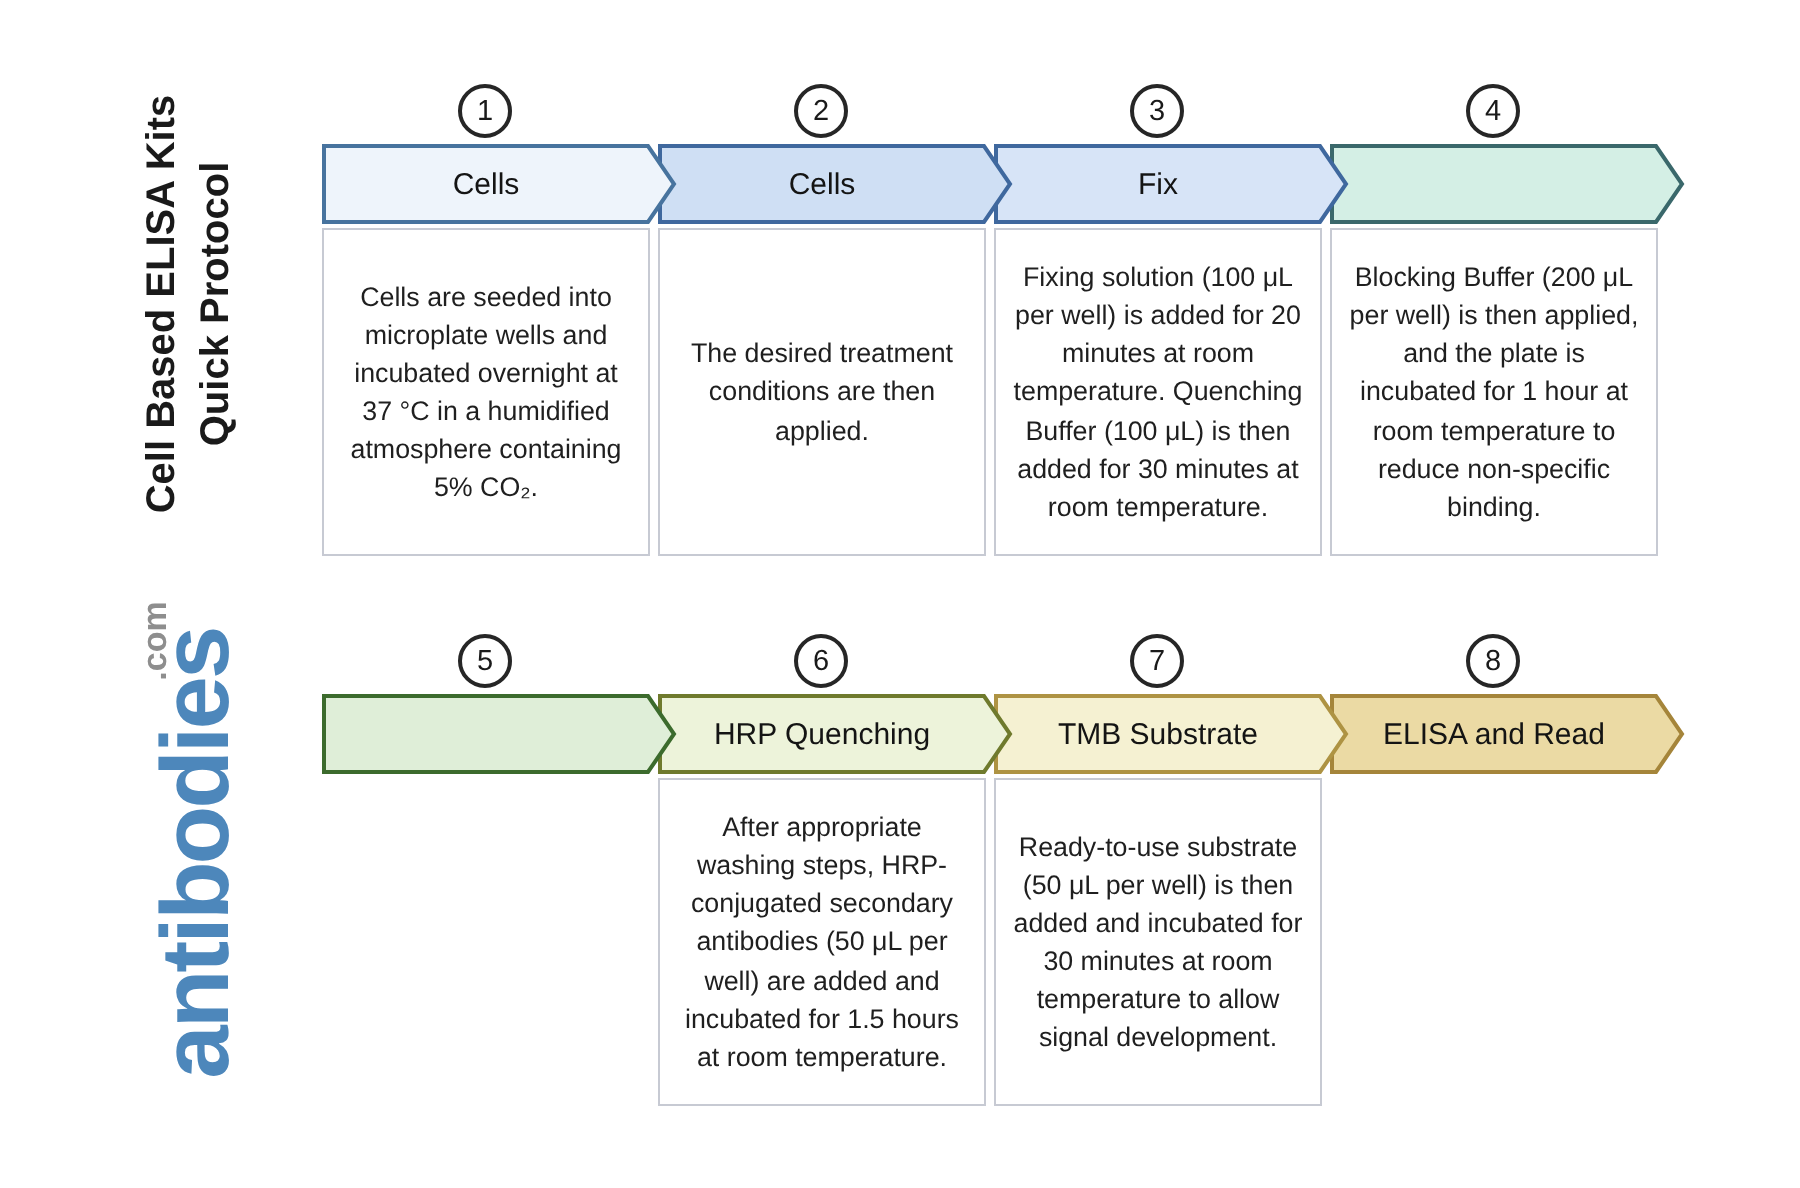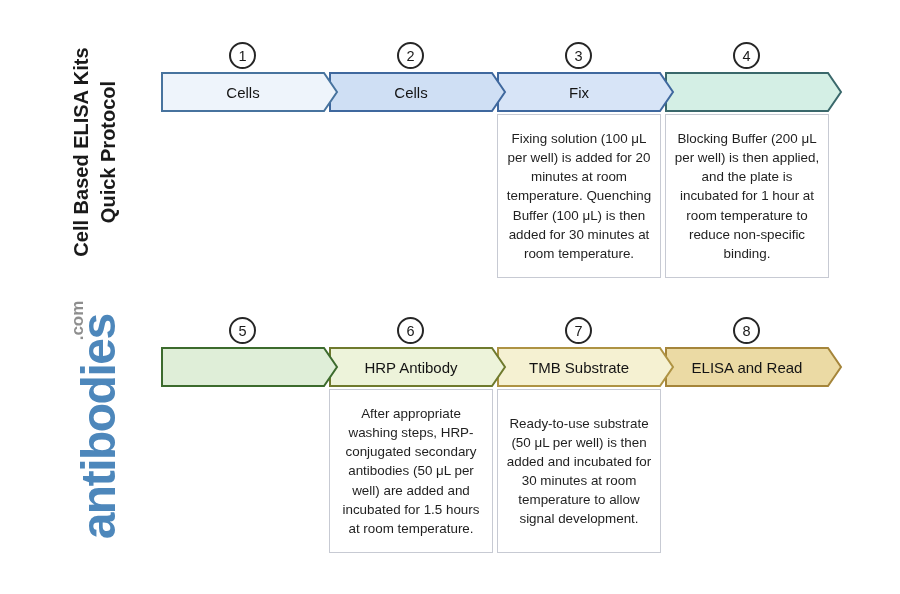--- a/index.html
+++ b/index.html
@@ -64,30 +64,36 @@
   </div>
 
   <div class="step r0 c0">
     <div class="badge">
         <span>1</span>
       </div>
     <svg class="arrow" width="178" height="40">
       <polygon points="1,1 163,1 176,20 163,39 1,39" stroke-width="2" stroke-linejoin="miter" fill="#eef4fb" stroke="#47739e"></polygon>
     </svg>
     <div class="arrow-label">Cells</div>
+    <div class="body-box">
+      <p>Cells are seeded into microplate wells and incubated overnight at 37 °C in a humidified atmosphere containing 5% CO₂.</p>
+    </div>
   </div>
 
   <div class="step r0 c1">
     <div class="badge">
         <span>2</span>
       </div>
     <svg class="arrow" width="178" height="40">
       <polygon points="1,1 163,1 176,20 163,39 1,39" stroke-width="2" stroke-linejoin="miter" fill="#cfdff4" stroke="#3f689e"></polygon>
     </svg>
     <div class="arrow-label">Cells</div>
+    <div class="body-box">
+      <p>The desired treatment conditions are then applied.</p>
+    </div>
   </div>
 
   <div class="step r0 c2">
     <div class="badge">
         <span>3</span>
       </div>
     <svg class="arrow" width="178" height="40">
       <polygon points="1,1 163,1 176,20 163,39 1,39" stroke-width="2" stroke-linejoin="miter" fill="#d7e4f7" stroke="#3f689e"></polygon>
     </svg>
     <div class="arrow-label">Fix</div>
@@ -117,21 +123,21 @@
     </svg>
   </div>
 
   <div class="step r1 c1">
     <div class="badge">
         <span>6</span>
       </div>
     <svg class="arrow" width="178" height="40">
       <polygon points="1,1 163,1 176,20 163,39 1,39" stroke-width="2" stroke-linejoin="miter" fill="#edf3da" stroke="#6f7a2d"></polygon>
     </svg>
-    <div class="arrow-label">HRP Antibody</div>
+    <div class="arrow-label">HRP Quenching</div>
     <div class="body-box">
       <p>After appropriate washing steps, HRP-conjugated secondary antibodies (50 μL per well) are added and incubated for 1.5 hours at room temperature.</p>
     </div>
   </div>
 
   <div class="step r1 c2">
     <div class="badge">
         <span>7</span>
       </div>
     <svg class="arrow" width="178" height="40">

